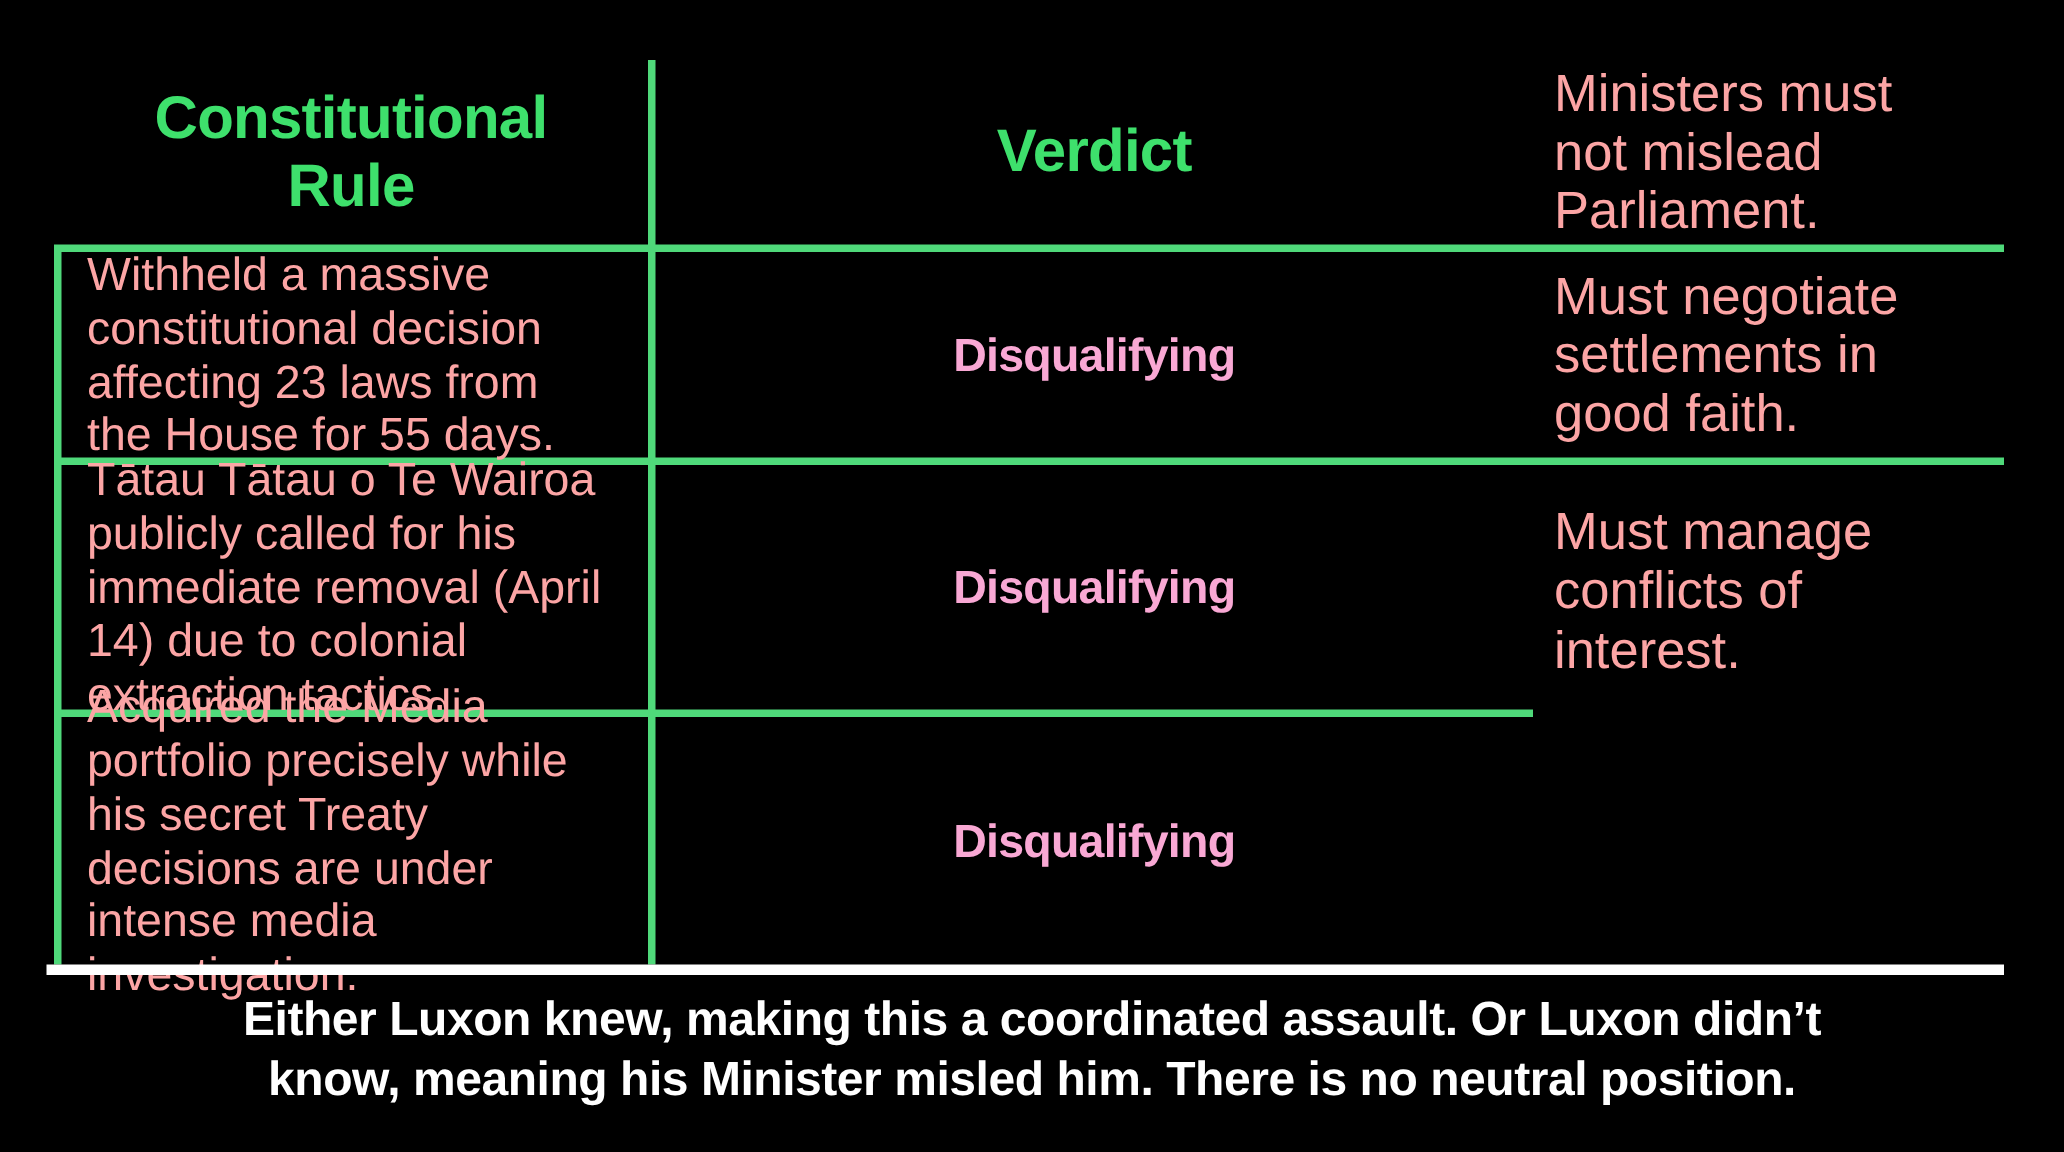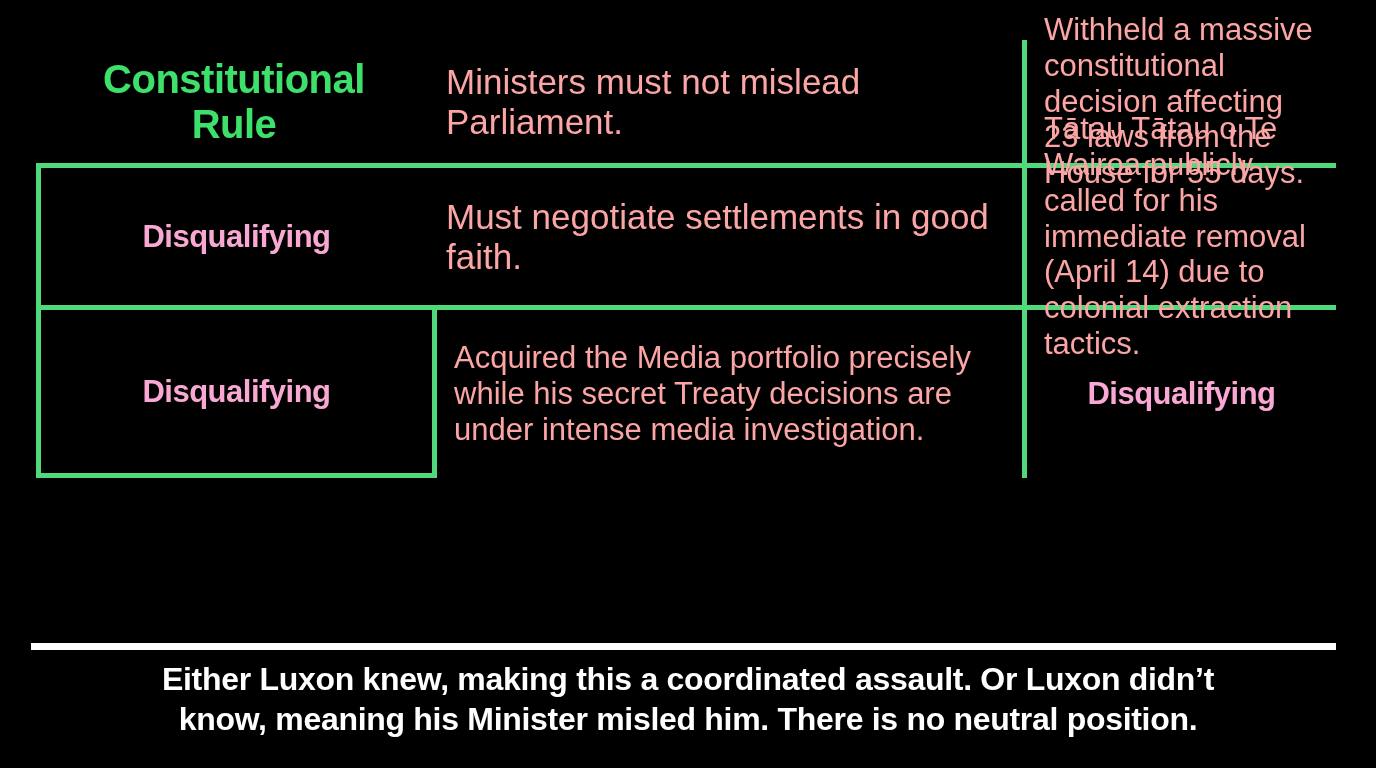--- a/index.html
+++ b/index.html
@@ -80,29 +80,31 @@
   }
 </style>
 </head>
 <body>
 
 <div class="stage">
 
   <div class="table">
 
     <div class="cell th hline">Constitutional Rule</div>
+    <div class="cell th hline vline">Verdict</div>
 
     <div class="cell td-rule hline">Ministers must not mislead Parliament.</div>
     <div class="cell td-action hline vline">Withheld a massive constitutional decision affecting 23 laws from the House for 55 days.</div>
     <div class="cell td-verdict hline vline">Disqualifying</div>
 
     <div class="cell td-rule hline">Must negotiate settlements in good faith.</div>
     <div class="cell td-action hline vline">Tātau Tātau o Te Wairoa publicly called for his immediate removal (April 14) due to colonial extraction tactics.</div>
     <div class="cell td-verdict hline vline">Disqualifying</div>
 
+    <div class="cell td-rule">Must manage conflicts of interest.</div>
     <div class="cell td-action vline">Acquired the Media portfolio precisely while his secret Treaty decisions are under intense media investigation.</div>
     <div class="cell td-verdict vline">Disqualifying</div>
   </div>
 
   <div class="white-rule"></div>
 
   <div class="footer">Either Luxon knew, making this a coordinated assault. Or Luxon didn’t know, meaning his Minister misled him. There is no neutral position.</div>
 
 </div>
 

